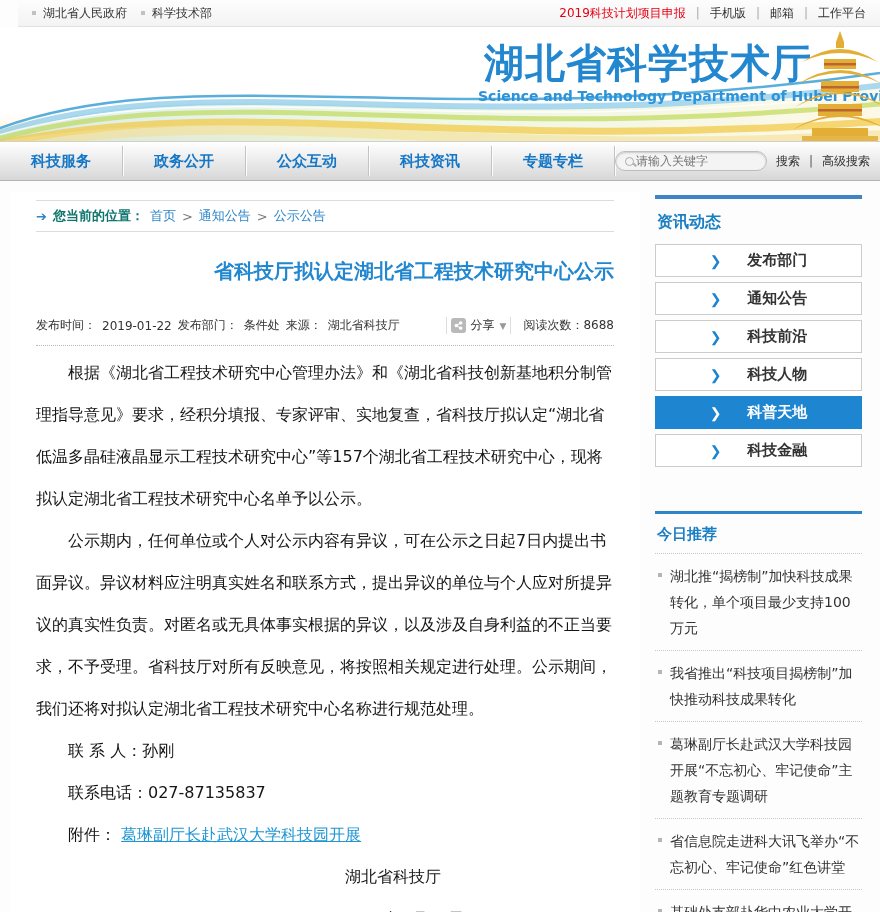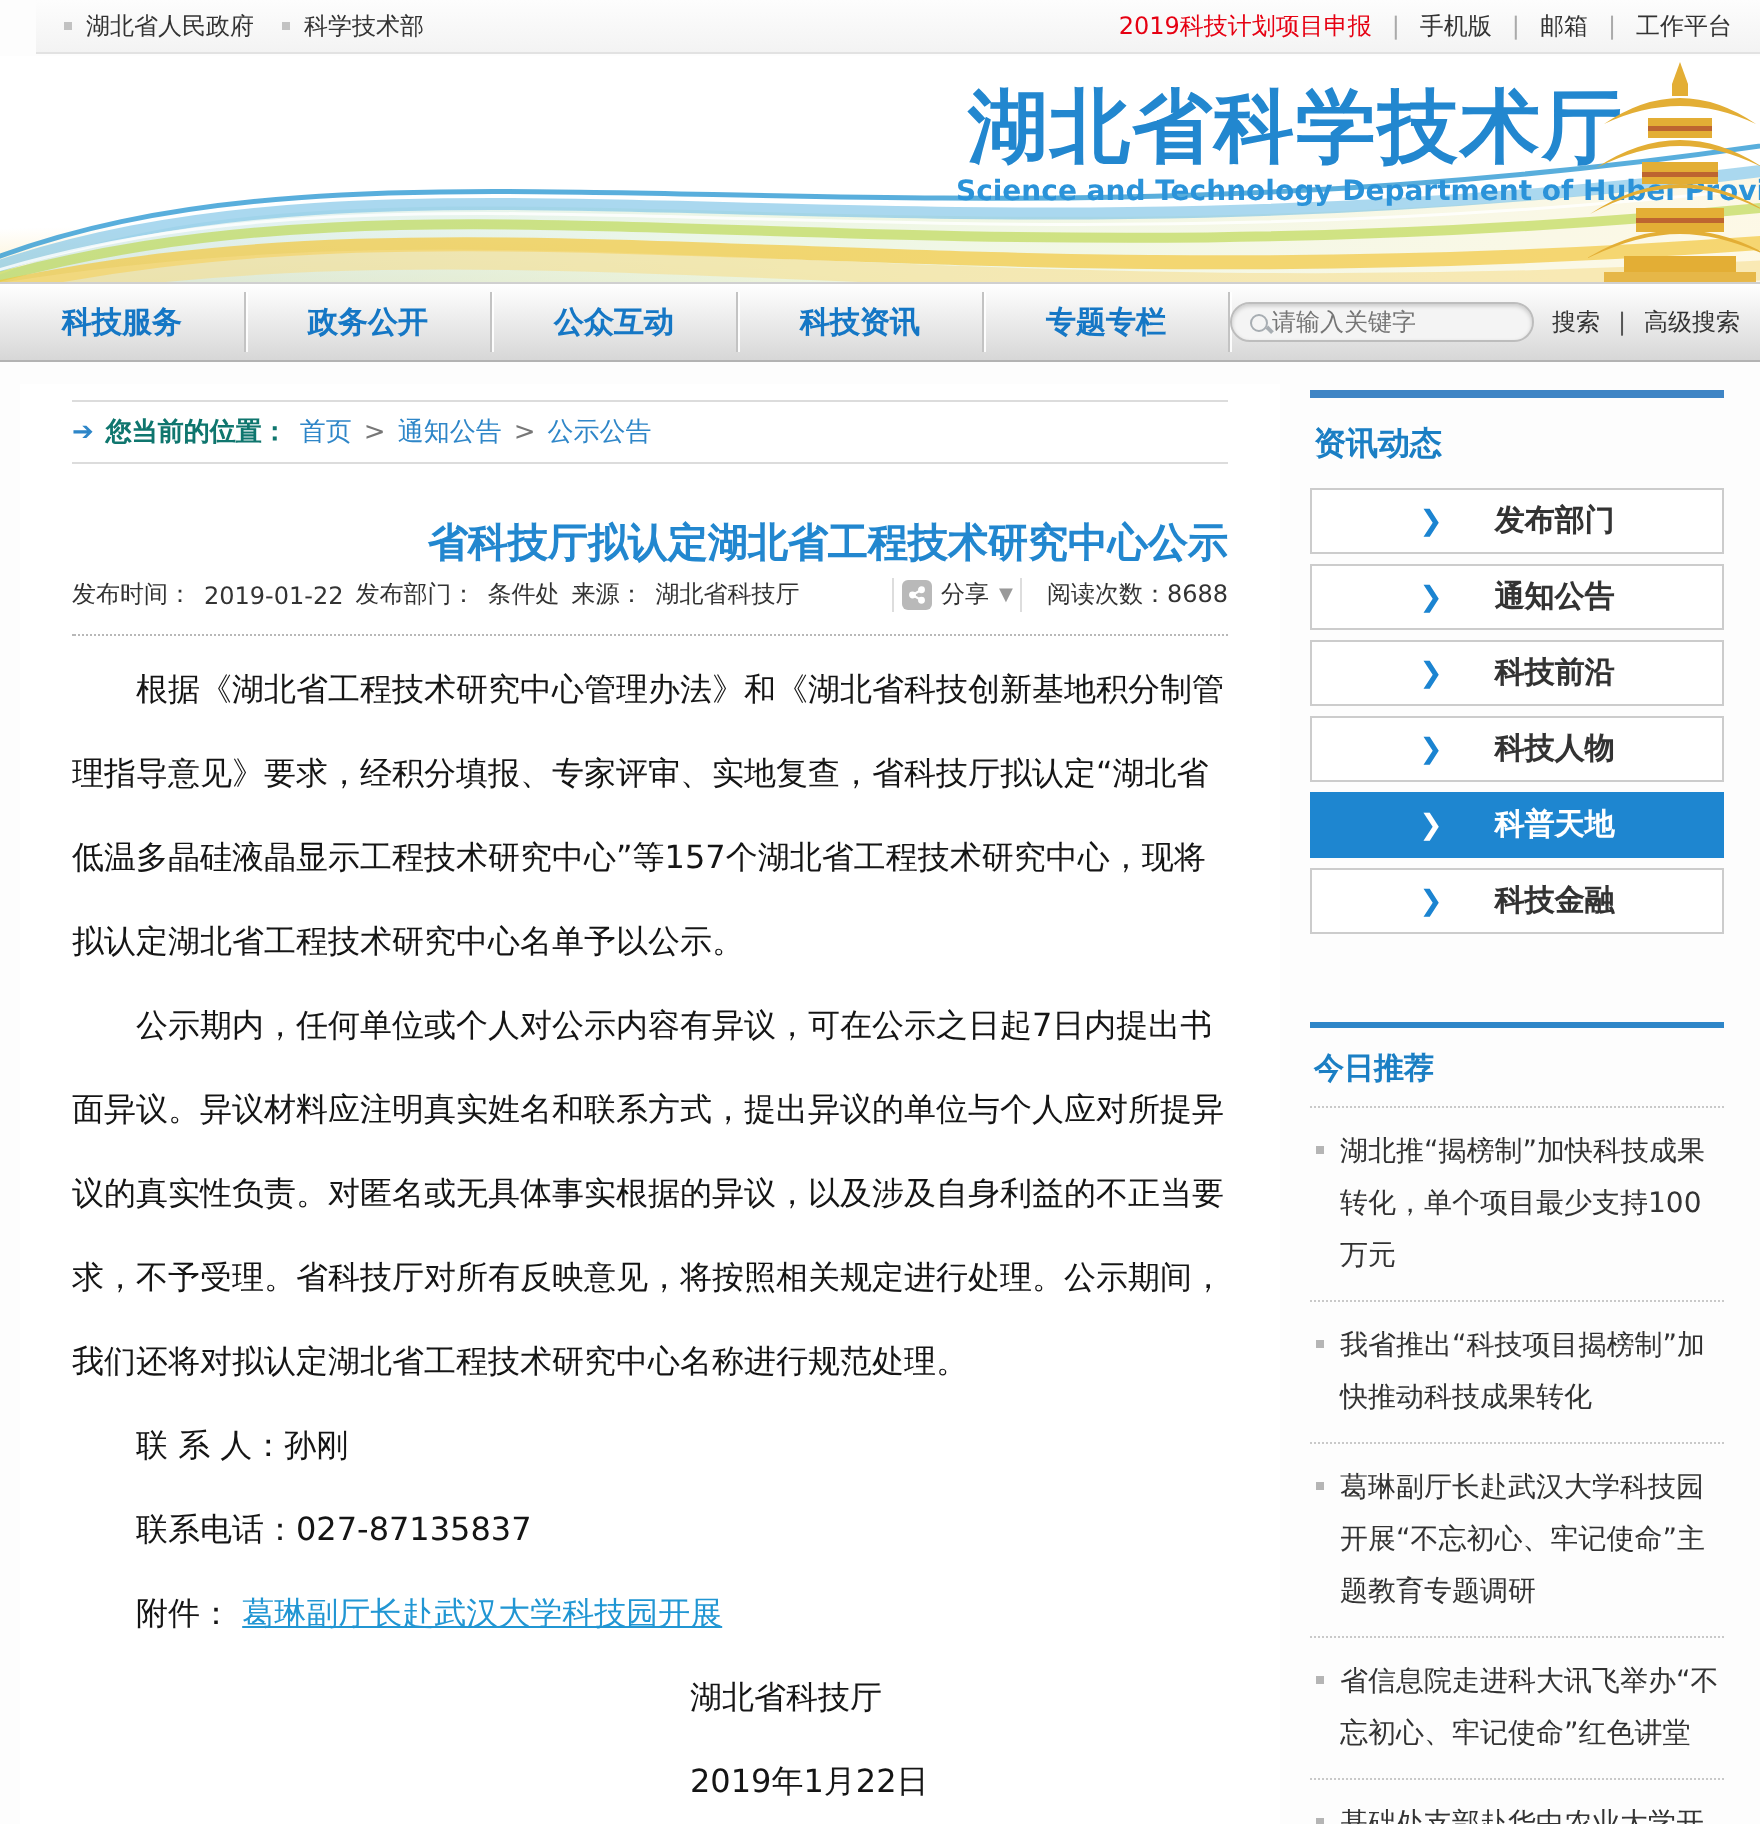--- a/index.html
+++ b/index.html
@@ -68,21 +68,21 @@
   .crumbbar {
     height:32px; display:flex; align-items:center; gap:6px; font-size:13px; color:#555;
     border-top:1px solid #dcdcdc; border-bottom:1px solid #dcdcdc;
   }
   .crumb-arrow { color:#2e86c8; font-size:13px; font-weight:bold; }
   .crumb-prefix { font-weight:bold; color:#0f766e; }
   .crumb-link { color:#2e86c8; cursor:pointer; }
   .crumb-sep { color:#777; }
   
   .art-title { margin-top:26px; text-align:right; font-size:20px; font-weight:bold; color:#2287cf; }
-  .meta-row { margin-top:4px; display:flex; align-items:center; justify-content:space-between; font-size:12px; color:#333; }
+  .meta-row { margin-top:32px; display:flex; align-items:center; justify-content:space-between; font-size:12px; color:#333; }
   .meta-left { display:flex; align-items:center; gap:4px; flex-wrap:nowrap; white-space:nowrap; }
   .meta-left span { margin-right:2px; }
   .meta-right { display:flex; align-items:center; }
   .share-group { display:flex; align-items:center; gap:5px; padding:0 4px; border-left:1px solid #ddd; cursor:pointer; }
   .share-badge { width:15px; height:15px; background:#b9b9b9; border-radius:3px; display:flex; align-items:center; justify-content:center; flex:none; }
   .drop-arrow { color:#999; font-size:9px; }
   .views-group { padding-left:12px; border-left:1px solid #ddd; white-space:nowrap; }
   .dotted-rule { border-bottom:1px dotted #b8b8b8; margin-top:11px; }
   .art-body { margin-top:6px; font-size:16px; color:#151515; line-height:42px; }
   .art-body p { text-indent:2em; margin:0; }

